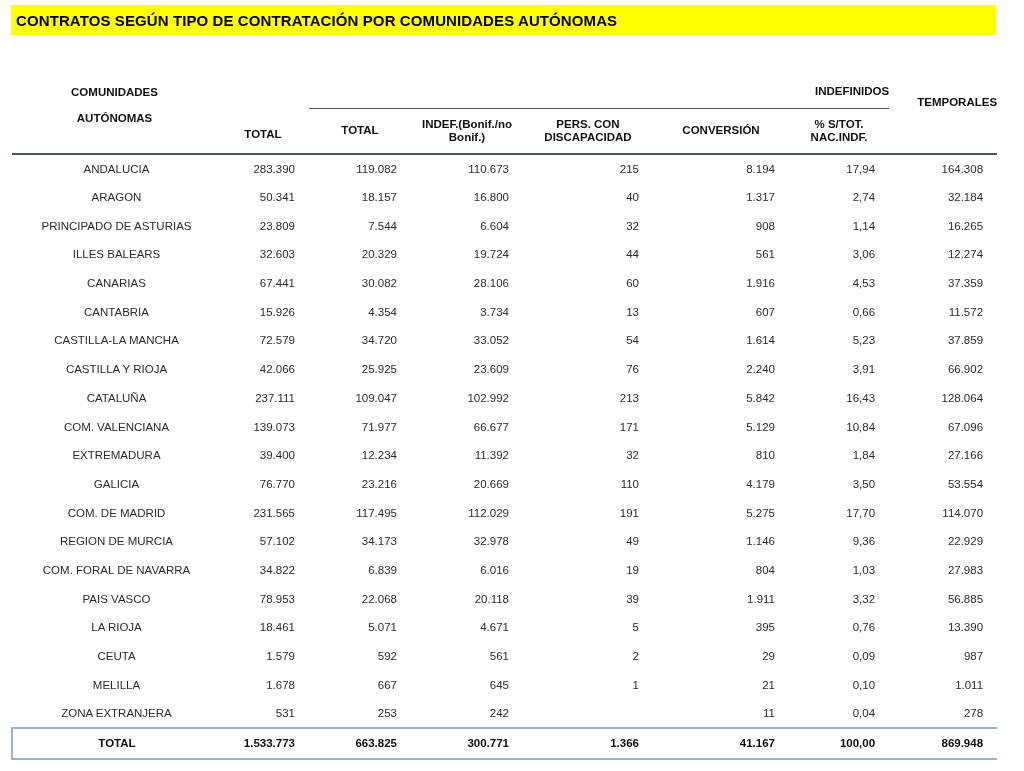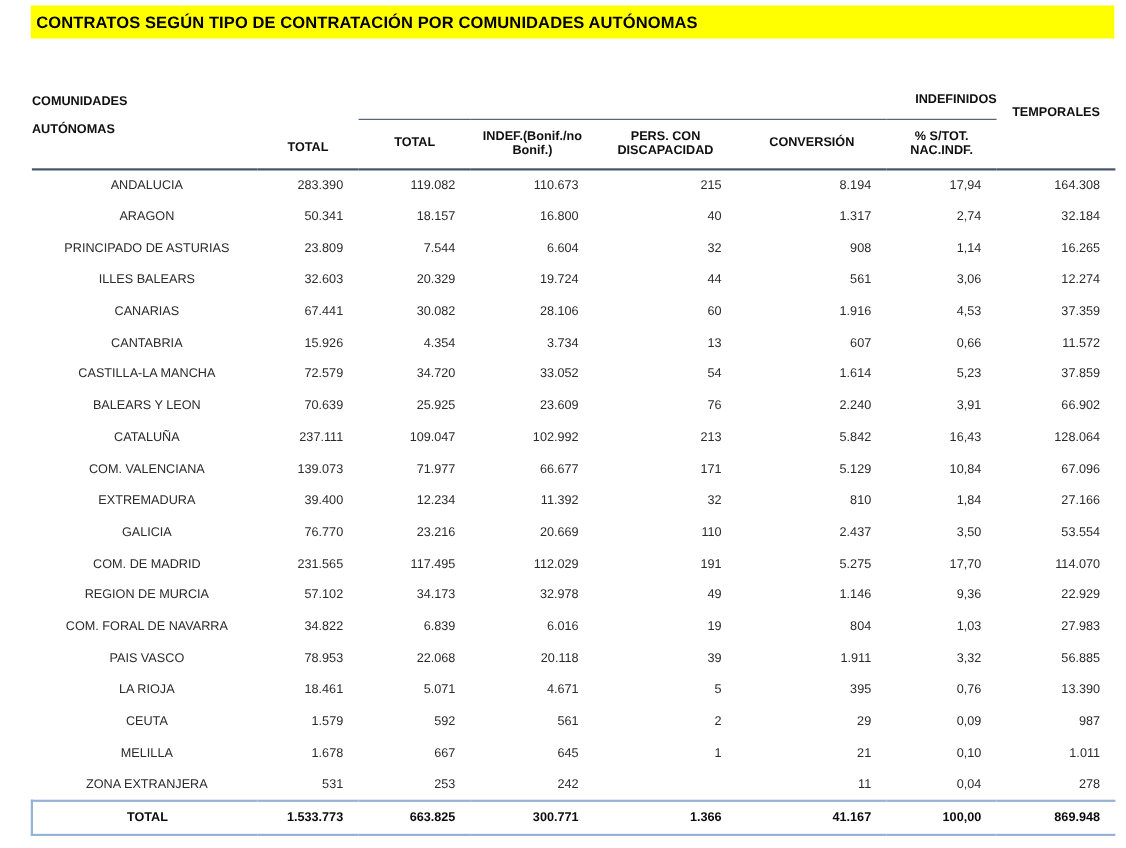--- a/index.html
+++ b/index.html
@@ -4,21 +4,21 @@
 <style>
   * { box-sizing: border-box; }
   html, body { margin: 0; padding: 0; background: #ffffff; }
   body {
     font-family: "Liberation Sans", sans-serif;
     color: #222;
     width: 1024px;
     height: 771px;
     overflow: hidden;
   }
-  .page { width: 985px; margin: 5px 0 0 28px; }
+  .page { width: 985px; margin: 5px 0 0 11px; }
 
   .title-bar {
     background: var(--title-bg, #ffff00);
     color: #000;
     font-weight: bold;
     font-size: 15px;
     line-height: 19px;
     padding: 6px 4px 5px 5px;
     letter-spacing: 0.1px;
   }
@@ -33,39 +33,39 @@
     font-weight: bold;
     font-size: 11.5px;
     color: #101010;
     padding: 0;
   }
   .hrow1 { height: 33px; }
   .hrow2 { height: 46px; }
 
   .th-region {
     vertical-align: top;
-    text-align: left;
+    text-align: center;
     padding-top: 4px;
     line-height: 26px;
     border-bottom: 2px solid var(--rule-dark, #44546a);
   }
   .th-total {
     vertical-align: bottom;
     text-align: center;
     padding-bottom: 13px;
     border-bottom: 2px solid var(--rule-dark, #44546a);
   }
   .th-group {
     vertical-align: middle;
     text-align: right;
     border-bottom: 1.5px solid var(--rule-dark, #44546a);
   }
   .th-temporales {
     vertical-align: top;
-    text-align: center;
+    text-align: right;
     padding-top: 21px;
     border-bottom: 2px solid var(--rule-dark, #44546a);
   }
   .hrow2 th {
     vertical-align: middle;
     text-align: center;
     line-height: 13px;
     padding: 0 6px;
     border-bottom: 2px solid var(--rule-dark, #44546a);
   }
@@ -195,22 +195,22 @@
           <td class="region">CASTILLA-LA MANCHA</td>
           <td class="num">72.579</td>
           <td class="num">34.720</td>
           <td class="num">33.052</td>
           <td class="num">54</td>
           <td class="num">1.614</td>
           <td class="num">5,23</td>
           <td class="num">37.859</td>
         </tr>
         <tr>
-          <td class="region">BALEARS Y LEON</td>
-          <td class="num">70.639</td>
+          <td class="region">CASTILLA Y RIOJA</td>
+          <td class="num">42.066</td>
           <td class="num">25.925</td>
           <td class="num">23.609</td>
           <td class="num">76</td>
           <td class="num">2.240</td>
           <td class="num">3,91</td>
           <td class="num">66.902</td>
         </tr>
         <tr>
           <td class="region">CATALUÑA</td>
           <td class="num">237.111</td>
@@ -240,21 +240,21 @@
           <td class="num">810</td>
           <td class="num">1,84</td>
           <td class="num">27.166</td>
         </tr>
         <tr>
           <td class="region">GALICIA</td>
           <td class="num">76.770</td>
           <td class="num">23.216</td>
           <td class="num">20.669</td>
           <td class="num">110</td>
-          <td class="num">2.437</td>
+          <td class="num">4.179</td>
           <td class="num">3,50</td>
           <td class="num">53.554</td>
         </tr>
         <tr>
           <td class="region">COM. DE MADRID</td>
           <td class="num">231.565</td>
           <td class="num">117.495</td>
           <td class="num">112.029</td>
           <td class="num">191</td>
           <td class="num">5.275</td>

